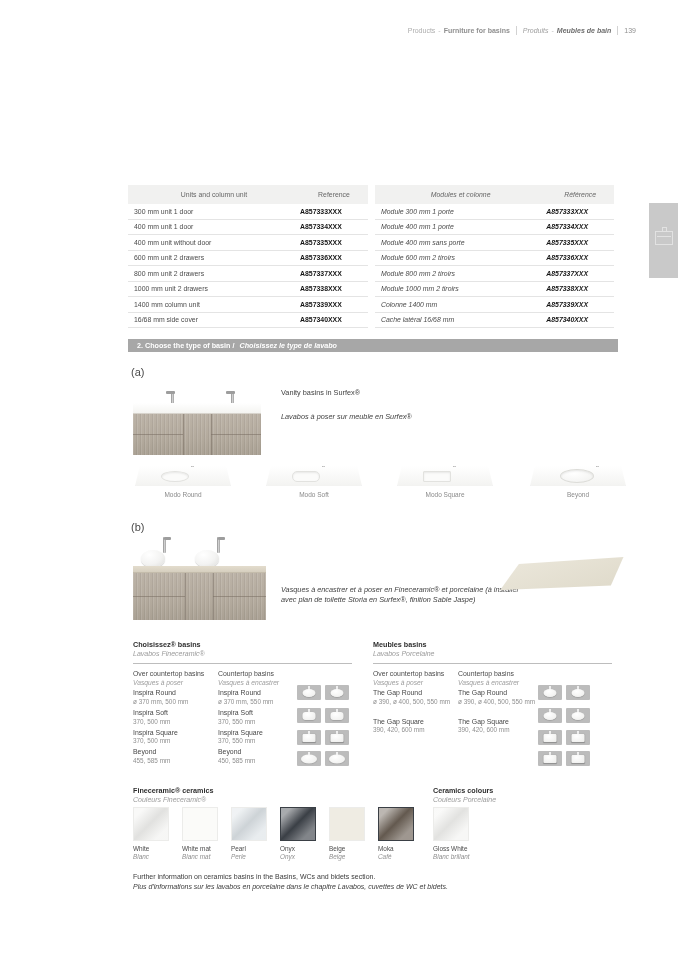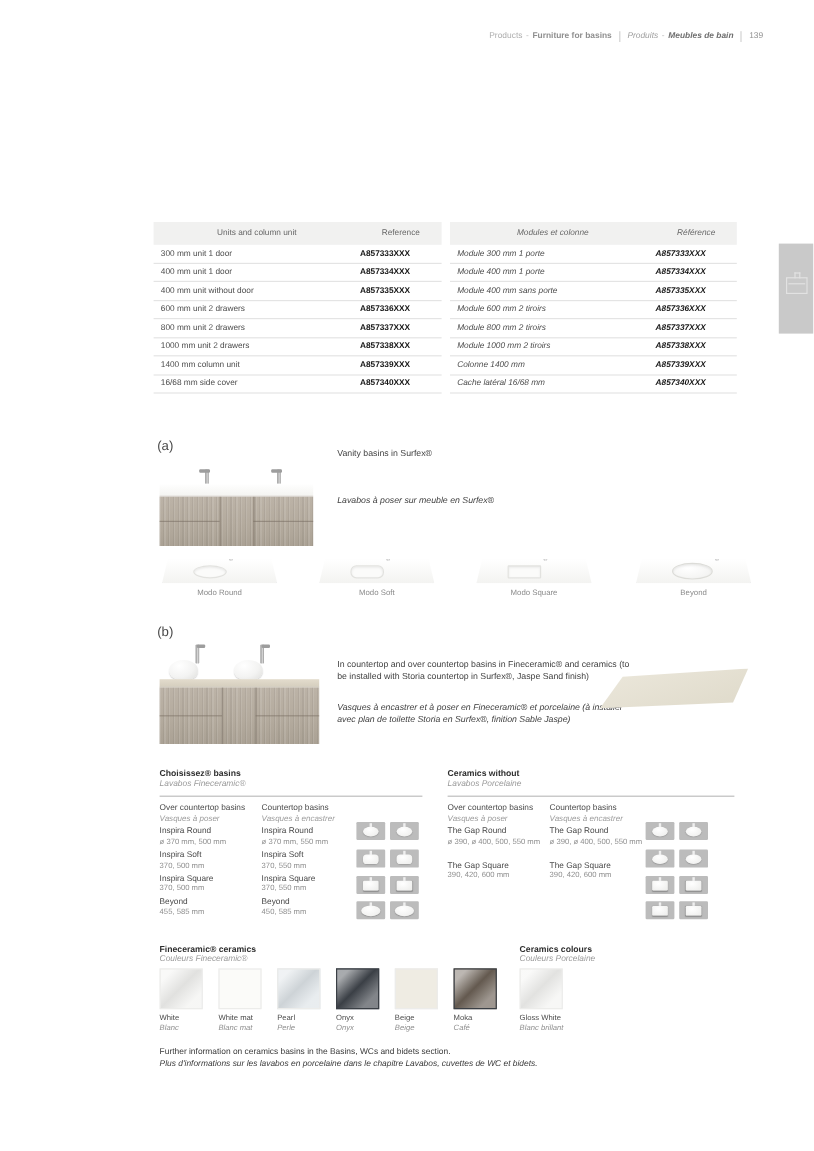--- a/index.html
+++ b/index.html
@@ -207,20 +207,24 @@
     <div class="t-row">
         <div class="cell-item">Colonne 1400 mm</div>
         <div class="cell-ref">A857339XXX</div>
       </div>
     <div class="t-row">
         <div class="cell-item">Cache latéral 16/68 mm</div>
         <div class="cell-ref">A857340XXX</div>
       </div>
   </div>
 
+  <div class="step-banner">
+    <span>2. Choose the type of basin /</span>
+    <span class="fr">Choisissez le type de lavabo</span>
+  </div>
 
   <div class="opt-label" style="left:131px;top:366px;">(a)</div>
 
   <div class="cab" style="left:133px;top:385px;width:128px;height:70px;">
     <div class="faucet" style="left:38px;top:6px;height:13px;width:3px;">
         <div class="f-stem"></div>
         <div class="f-spout"></div>
       </div>
     <div class="faucet" style="left:98px;top:6px;height:13px;width:3px;">
         <div class="f-stem"></div>
@@ -228,21 +232,21 @@
       </div>
     <div class="counter-a" style="top:18px;"></div>
     <div class="wood" style="top:29px;">
       <div class="vline" style="left:50px;"></div>
       <div class="vline" style="left:78px;"></div>
       <div class="hline" style="left:0;width:50px;top:20px;"></div>
       <div class="hline" style="left:78px;right:0;top:20px;"></div>
     </div>
   </div>
 
-  <div class="desc" style="left:281px;top:373px;">Vanity basins in Surfex®</div>
+  <div class="desc" style="left:281px;top:388px;">Vanity basins in Surfex®</div>
   <div class="desc it" style="left:281px;top:412px;">Lavabos à poser sur meuble en Surfex®</div>
 
   <div class="basin-card" style="left:135px;top:458px;">
     <div class="basin-top">
       <div class="bowl round"></div>
       <div class="card-faucet faucet">
           <div class="f-stem"></div>
           <div class="f-spout"></div>
         </div>
     </div>
@@ -294,21 +298,20 @@
     <div class="bowl-b" style="left:62px;top:13px;"></div>
     <div class="counter-b" style="top:29px;"></div>
     <div class="wood" style="top:36px;">
       <div class="vline" style="left:52px;"></div>
       <div class="vline" style="left:80px;"></div>
       <div class="hline" style="left:0;width:52px;top:23px;"></div>
       <div class="hline" style="left:80px;right:0;top:23px;"></div>
     </div>
   </div>
 
-  <div class="desc" style="left:281px;top:549px;">In countertop and over countertop basins in Fineceramic® and ceramics (to be installed with Storia countertop in Surfex®, Jaspe Sand finish)</div>
   <div class="desc it" style="left:281px;top:585px;">Vasques à encastrer et à poser en Fineceramic® et porcelaine (à installer avec plan de toilette Storia en Surfex®, finition Sable Jaspe)</div>
 
   <div class="slab"></div>
 
   <div class="sec-title" style="left:133px;top:640px;">Choisissez® basins</div>
   <div class="sec-sub" style="left:133px;top:650px;">Lavabos Fineceramic®</div>
   <div class="sec-rule" style="left:133px;top:663px;width:219px;"></div>
 
   <div class="list-col" style="left:133px;top:670px;">
     <div class="col-head-en">Over countertop basins</div>
@@ -371,21 +374,21 @@
   <div class="thumb square" style="left:325px;top:730px;">
       <i></i>
     </div>
   <div class="thumb beyond" style="left:297px;top:751px;">
       <i></i>
     </div>
   <div class="thumb beyond" style="left:325px;top:751px;">
       <i></i>
     </div>
 
-  <div class="sec-title" style="left:373px;top:640px;">Ceramics without</div>
+  <div class="sec-title" style="left:373px;top:640px;">Meubles basins</div>
   <div class="sec-sub" style="left:373px;top:650px;">Lavabos Porcelaine</div>
   <div class="sec-rule" style="left:373px;top:663px;width:239px;"></div>
 
   <div class="list-col" style="left:373px;top:670px;">
     <div class="col-head-en">Over countertop basins</div>
     <div class="col-head-fr">Vasques à poser</div>
   </div>
   <div class="list-col" style="left:458px;top:670px;">
     <div class="col-head-en">Countertop basins</div>
     <div class="col-head-fr">Vasques à encastrer</div>

